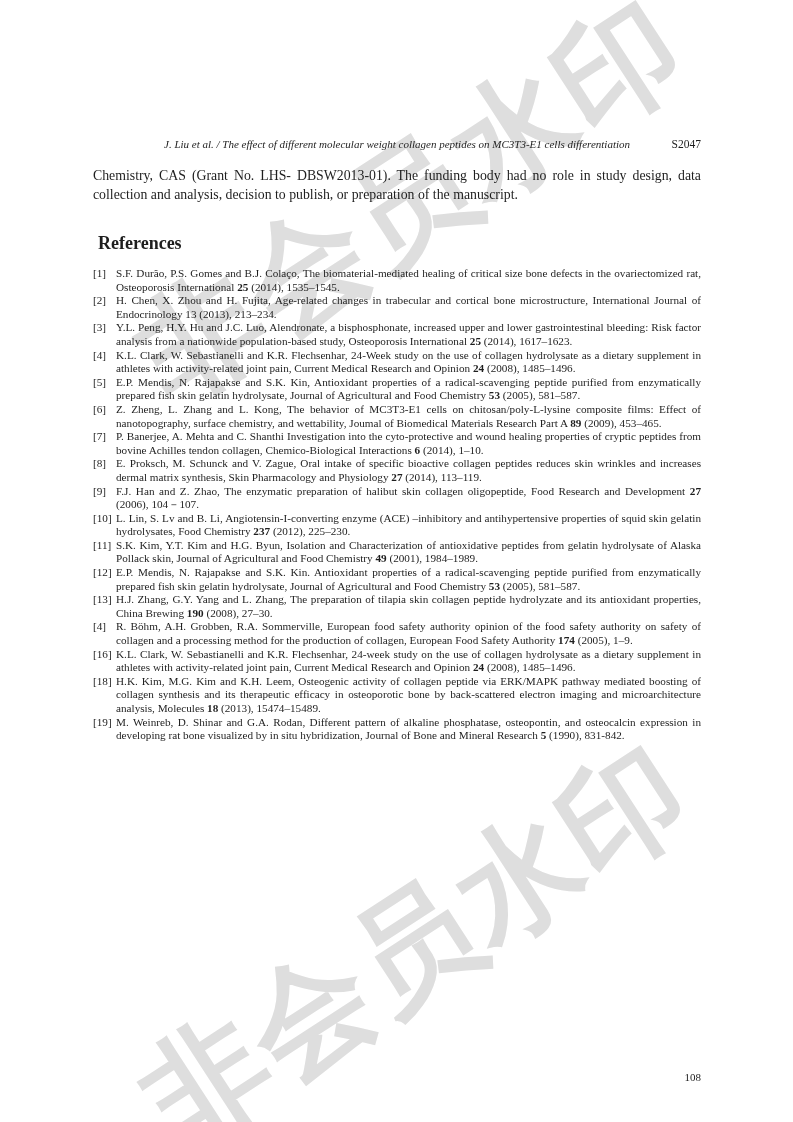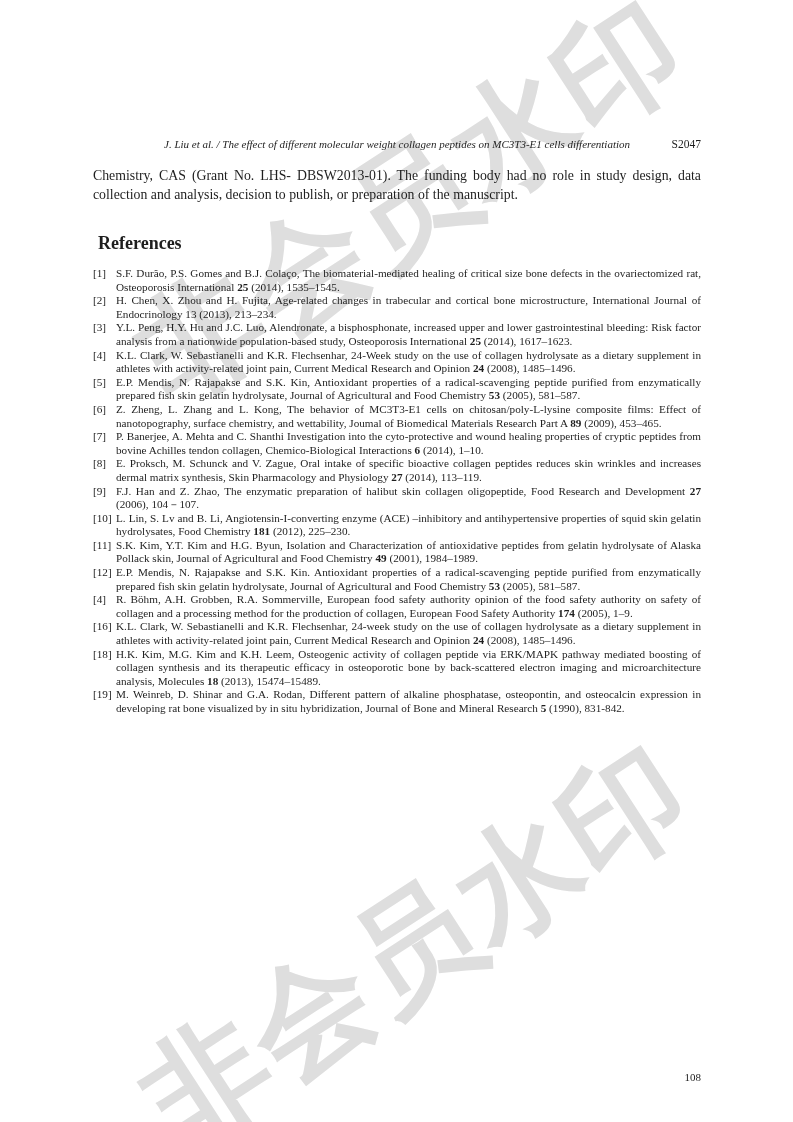--- a/index.html
+++ b/index.html
@@ -113,23 +113,24 @@
     <ol class="refs">
         <li class="ref"><span class="ref-num">[1]</span><span>S.F. Durão, P.S. Gomes and B.J. Colaço, The biomaterial-mediated healing of critical size bone defects in the ovariectomized rat, Osteoporosis International </span><b>25</b><span> (2014), 1535–1545.</span></li>
         <li class="ref"><span class="ref-num">[2]</span><span>H. Chen, X. Zhou and H. Fujita, Age-related changes in trabecular and cortical bone microstructure, International Journal of Endocrinology 13 (2013), 213–234.</span></li>
         <li class="ref"><span class="ref-num">[3]</span><span>Y.L. Peng, H.Y. Hu and J.C. Luo, Alendronate, a bisphosphonate, increased upper and lower gastrointestinal bleeding: Risk factor analysis from a nationwide population-based study, Osteoporosis International </span><b>25</b><span> (2014), 1617–1623.</span></li>
         <li class="ref"><span class="ref-num">[4]</span><span>K.L. Clark, W. Sebastianelli and K.R. Flechsenhar, 24-Week study on the use of collagen hydrolysate as a dietary supplement in athletes with activity-related joint pain, Current Medical Research and Opinion </span><b>24</b><span> (2008), 1485–1496.</span></li>
         <li class="ref"><span class="ref-num">[5]</span><span>E.P. Mendis, N. Rajapakse and S.K. Kin, Antioxidant properties of a radical-scavenging peptide purified from enzymatically prepared fish skin gelatin hydrolysate, Journal of Agricultural and Food Chemistry </span><b>53</b><span> (2005), 581–587.</span></li>
         <li class="ref"><span class="ref-num">[6]</span><span>Z. Zheng, L. Zhang and L. Kong, The behavior of MC3T3-E1 cells on chitosan/poly-L-lysine composite films: Effect of nanotopography, surface chemistry, and wettability, Joumal of Biomedical Materials Research Part A </span><b>89</b><span> (2009), 453–465.</span></li>
         <li class="ref"><span class="ref-num">[7]</span><span>P. Banerjee, A. Mehta and C. Shanthi Investigation into the cyto-protective and wound healing properties of cryptic peptides from bovine Achilles tendon collagen, Chemico-Biological Interactions </span><b>6</b><span> (2014), 1–10.</span></li>
         <li class="ref"><span class="ref-num">[8]</span><span>E. Proksch, M. Schunck and V. Zague, Oral intake of specific bioactive collagen peptides reduces skin wrinkles and increases dermal matrix synthesis, Skin Pharmacology and Physiology </span><b>27</b><span> (2014), 113–119.</span></li>
         <li class="ref"><span class="ref-num">[9]</span><span>F.J. Han and Z. Zhao, The enzymatic preparation of halibut skin collagen oligopeptide, Food Research and Development </span><b>27</b><span> (2006), 104－107.</span></li>
-        <li class="ref"><span class="ref-num">[10]</span><span>L. Lin, S. Lv and B. Li, Angiotensin-I-converting enzyme (ACE) –inhibitory and antihypertensive properties of squid skin gelatin hydrolysates, Food Chemistry </span><b>181</b><span> (2012), 225–230.</span></li>
+        <li class="ref"><span class="ref-num">[10]</span><span>L. Lin, S. Lv and B. Li, Angiotensin-I-converting enzyme (ACE) –inhibitory and antihypertensive properties of squid skin gelatin hydrolysates, Food Chemistry </span><b>237</b><span> (2012), 225–230.</span></li>
         <li class="ref"><span class="ref-num">[11]</span><span>S.K. Kim, Y.T. Kim and H.G. Byun, Isolation and Characterization of antioxidative peptides from gelatin hydrolysate of Alaska Pollack skin, Journal of Agricultural and Food Chemistry </span><b>49</b><span> (2001), 1984–1989.</span></li>
         <li class="ref"><span class="ref-num">[12]</span><span>E.P. Mendis, N. Rajapakse and S.K. Kin. Antioxidant properties of a radical-scavenging peptide purified from enzymatically prepared fish skin gelatin hydrolysate, Journal of Agricultural and Food Chemistry </span><b>53</b><span> (2005), 581–587.</span></li>
+        <li class="ref"><span class="ref-num">[13]</span><span>H.J. Zhang, G.Y. Yang and L. Zhang, The preparation of tilapia skin collagen peptide hydrolyzate and its antioxidant properties, China Brewing </span><b>190</b><span> (2008), 27–30.</span></li>
         <li class="ref"><span class="ref-num">[4]</span><span>R. Böhm, A.H. Grobben, R.A. Sommerville, European food safety authority opinion of the food safety authority on safety of collagen and a processing method for the production of collagen, European Food Safety Authority </span><b>174</b><span> (2005), 1–9.</span></li>
         <li class="ref"><span class="ref-num">[16]</span><span>K.L. Clark, W. Sebastianelli and K.R. Flechsenhar, 24-week study on the use of collagen hydrolysate as a dietary supplement in athletes with activity-related joint pain, Current Medical Research and Opinion </span><b>24</b><span> (2008), 1485–1496.</span></li>
         <li class="ref"><span class="ref-num">[18]</span><span>H.K. Kim, M.G. Kim and K.H. Leem, Osteogenic activity of collagen peptide via ERK/MAPK pathway mediated boosting of collagen synthesis and its therapeutic efficacy in osteoporotic bone by back-scattered electron imaging and microarchitecture analysis, Molecules </span><b>18</b><span> (2013), 15474–15489.</span></li>
         <li class="ref"><span class="ref-num">[19]</span><span>M. Weinreb, D. Shinar and G.A. Rodan, Different pattern of alkaline phosphatase, osteopontin, and osteocalcin expression in developing rat bone visualized by in situ hybridization, Journal of Bone and Mineral Research </span><b>5</b><span> (1990), 831-842.</span></li>
       </ol>
 
     <div class="page-number">108</div>
 
   </div>
 </div>

